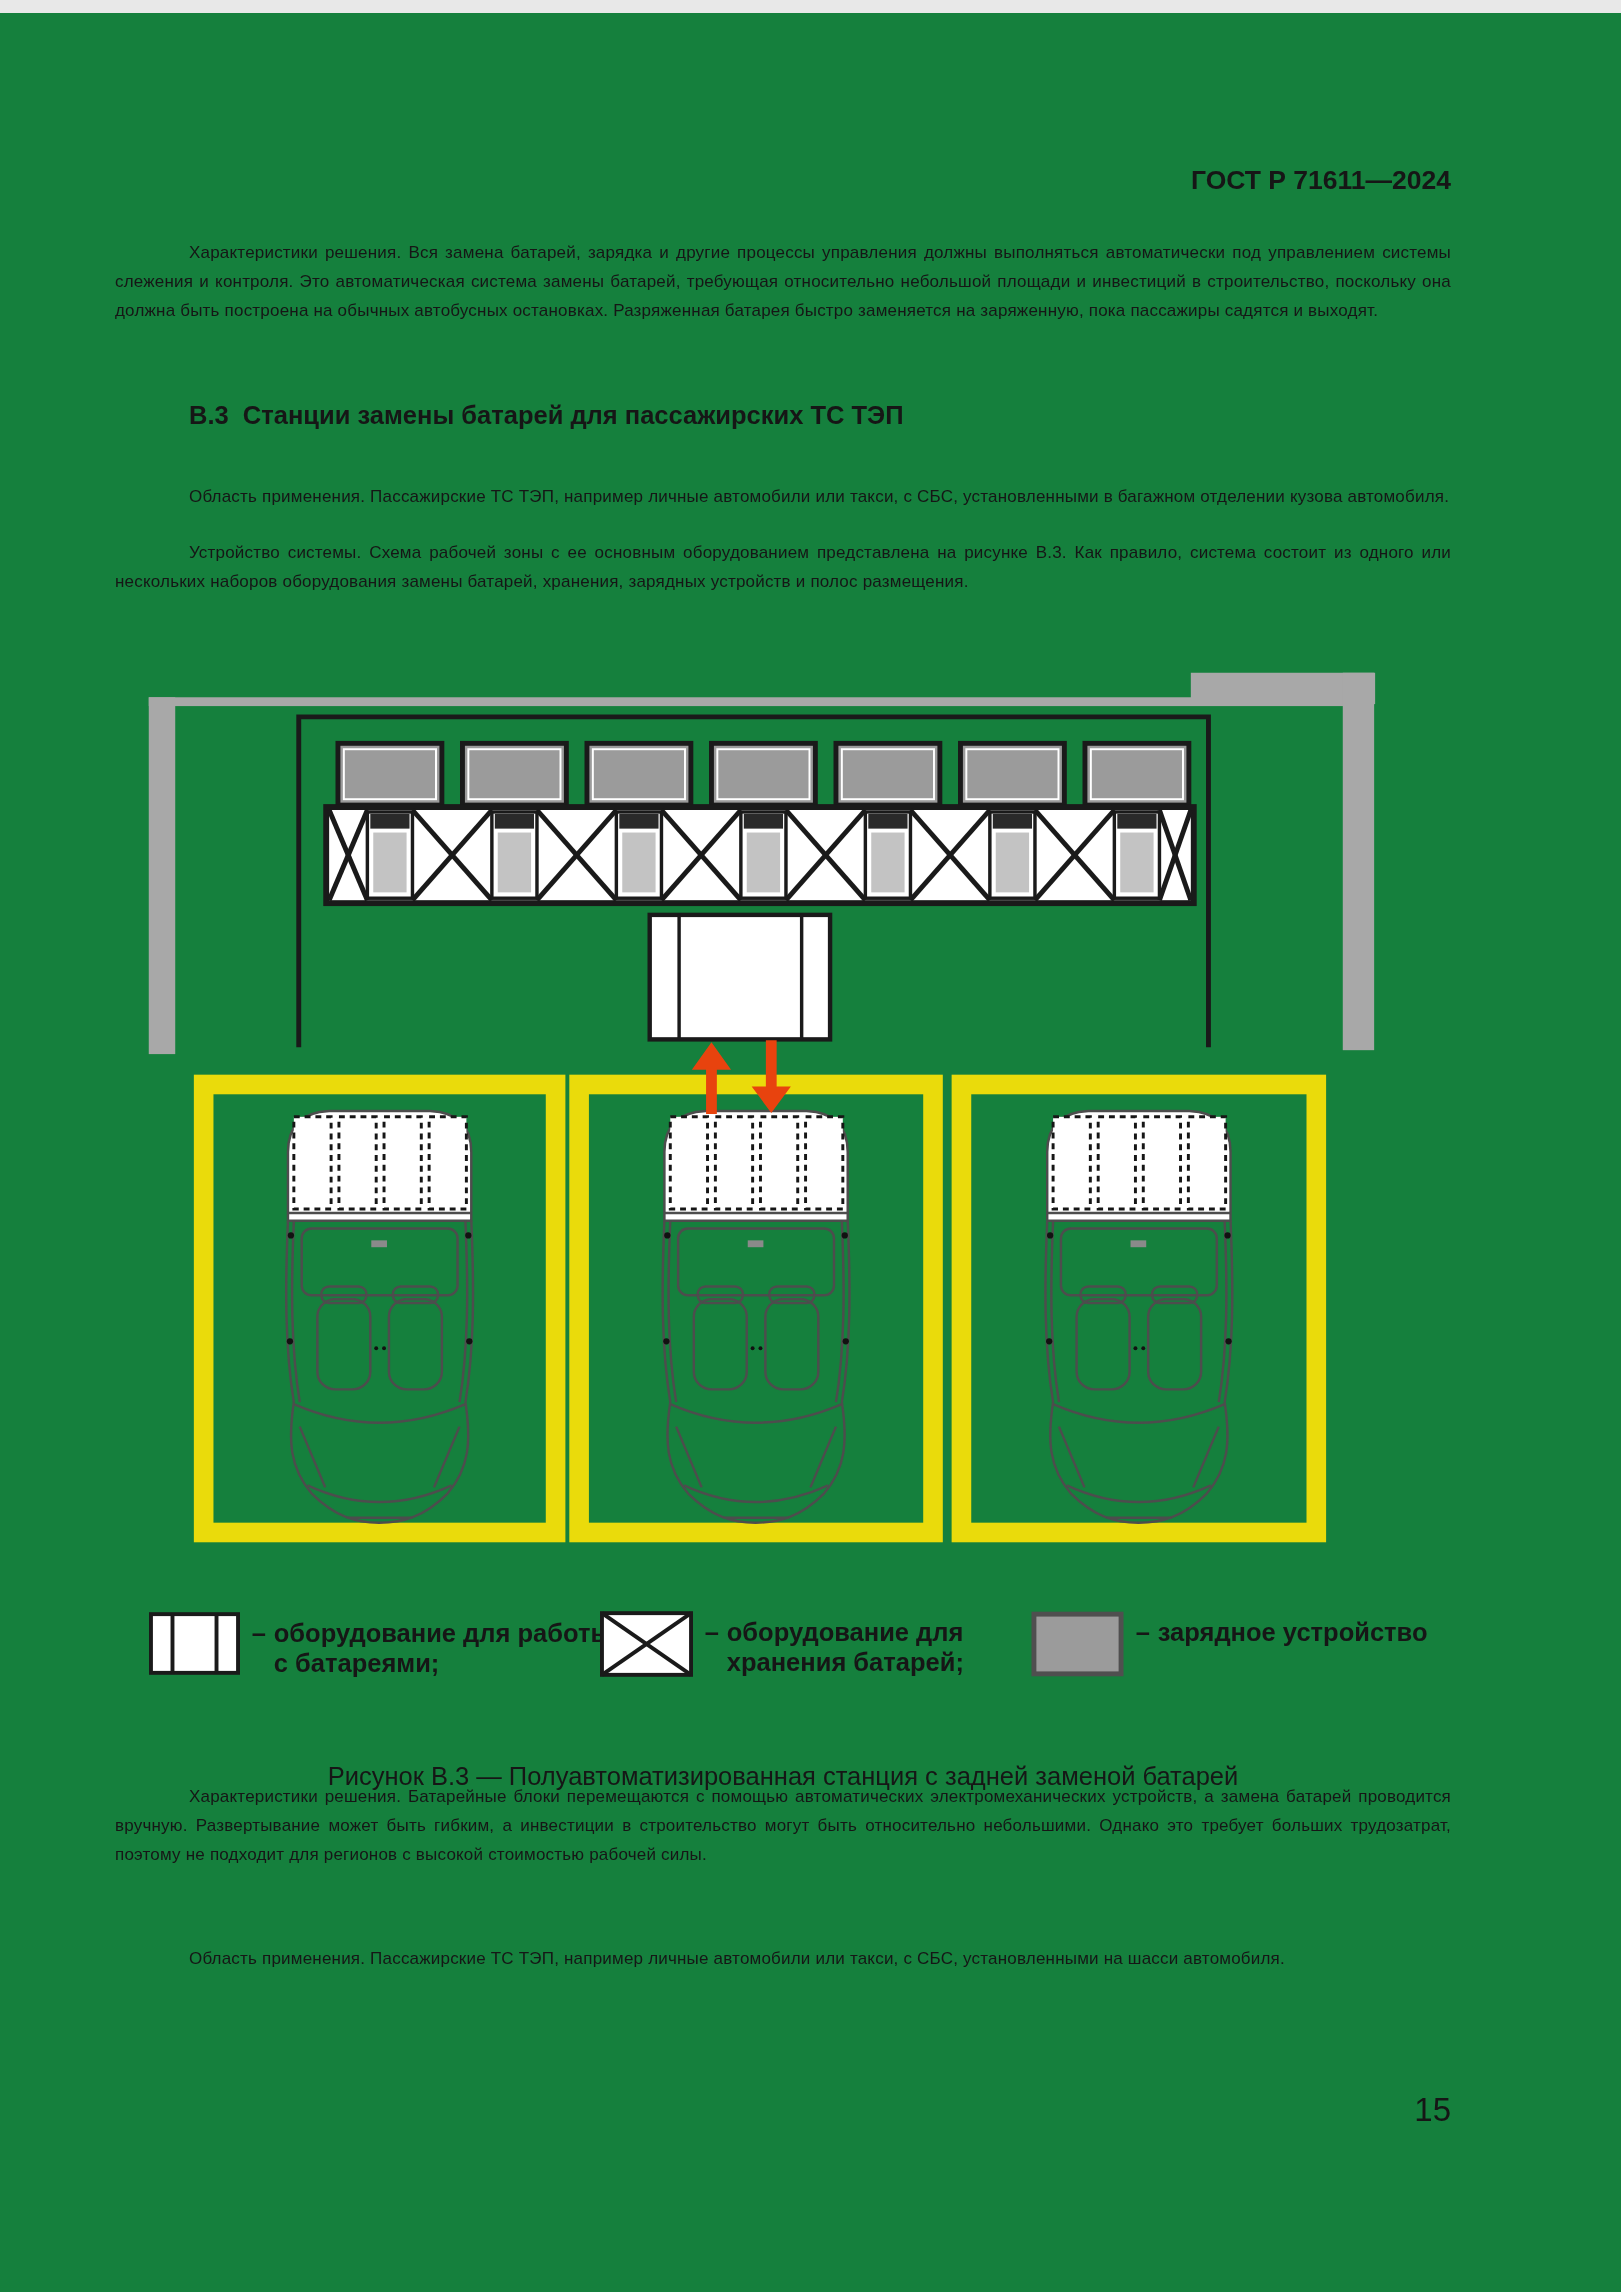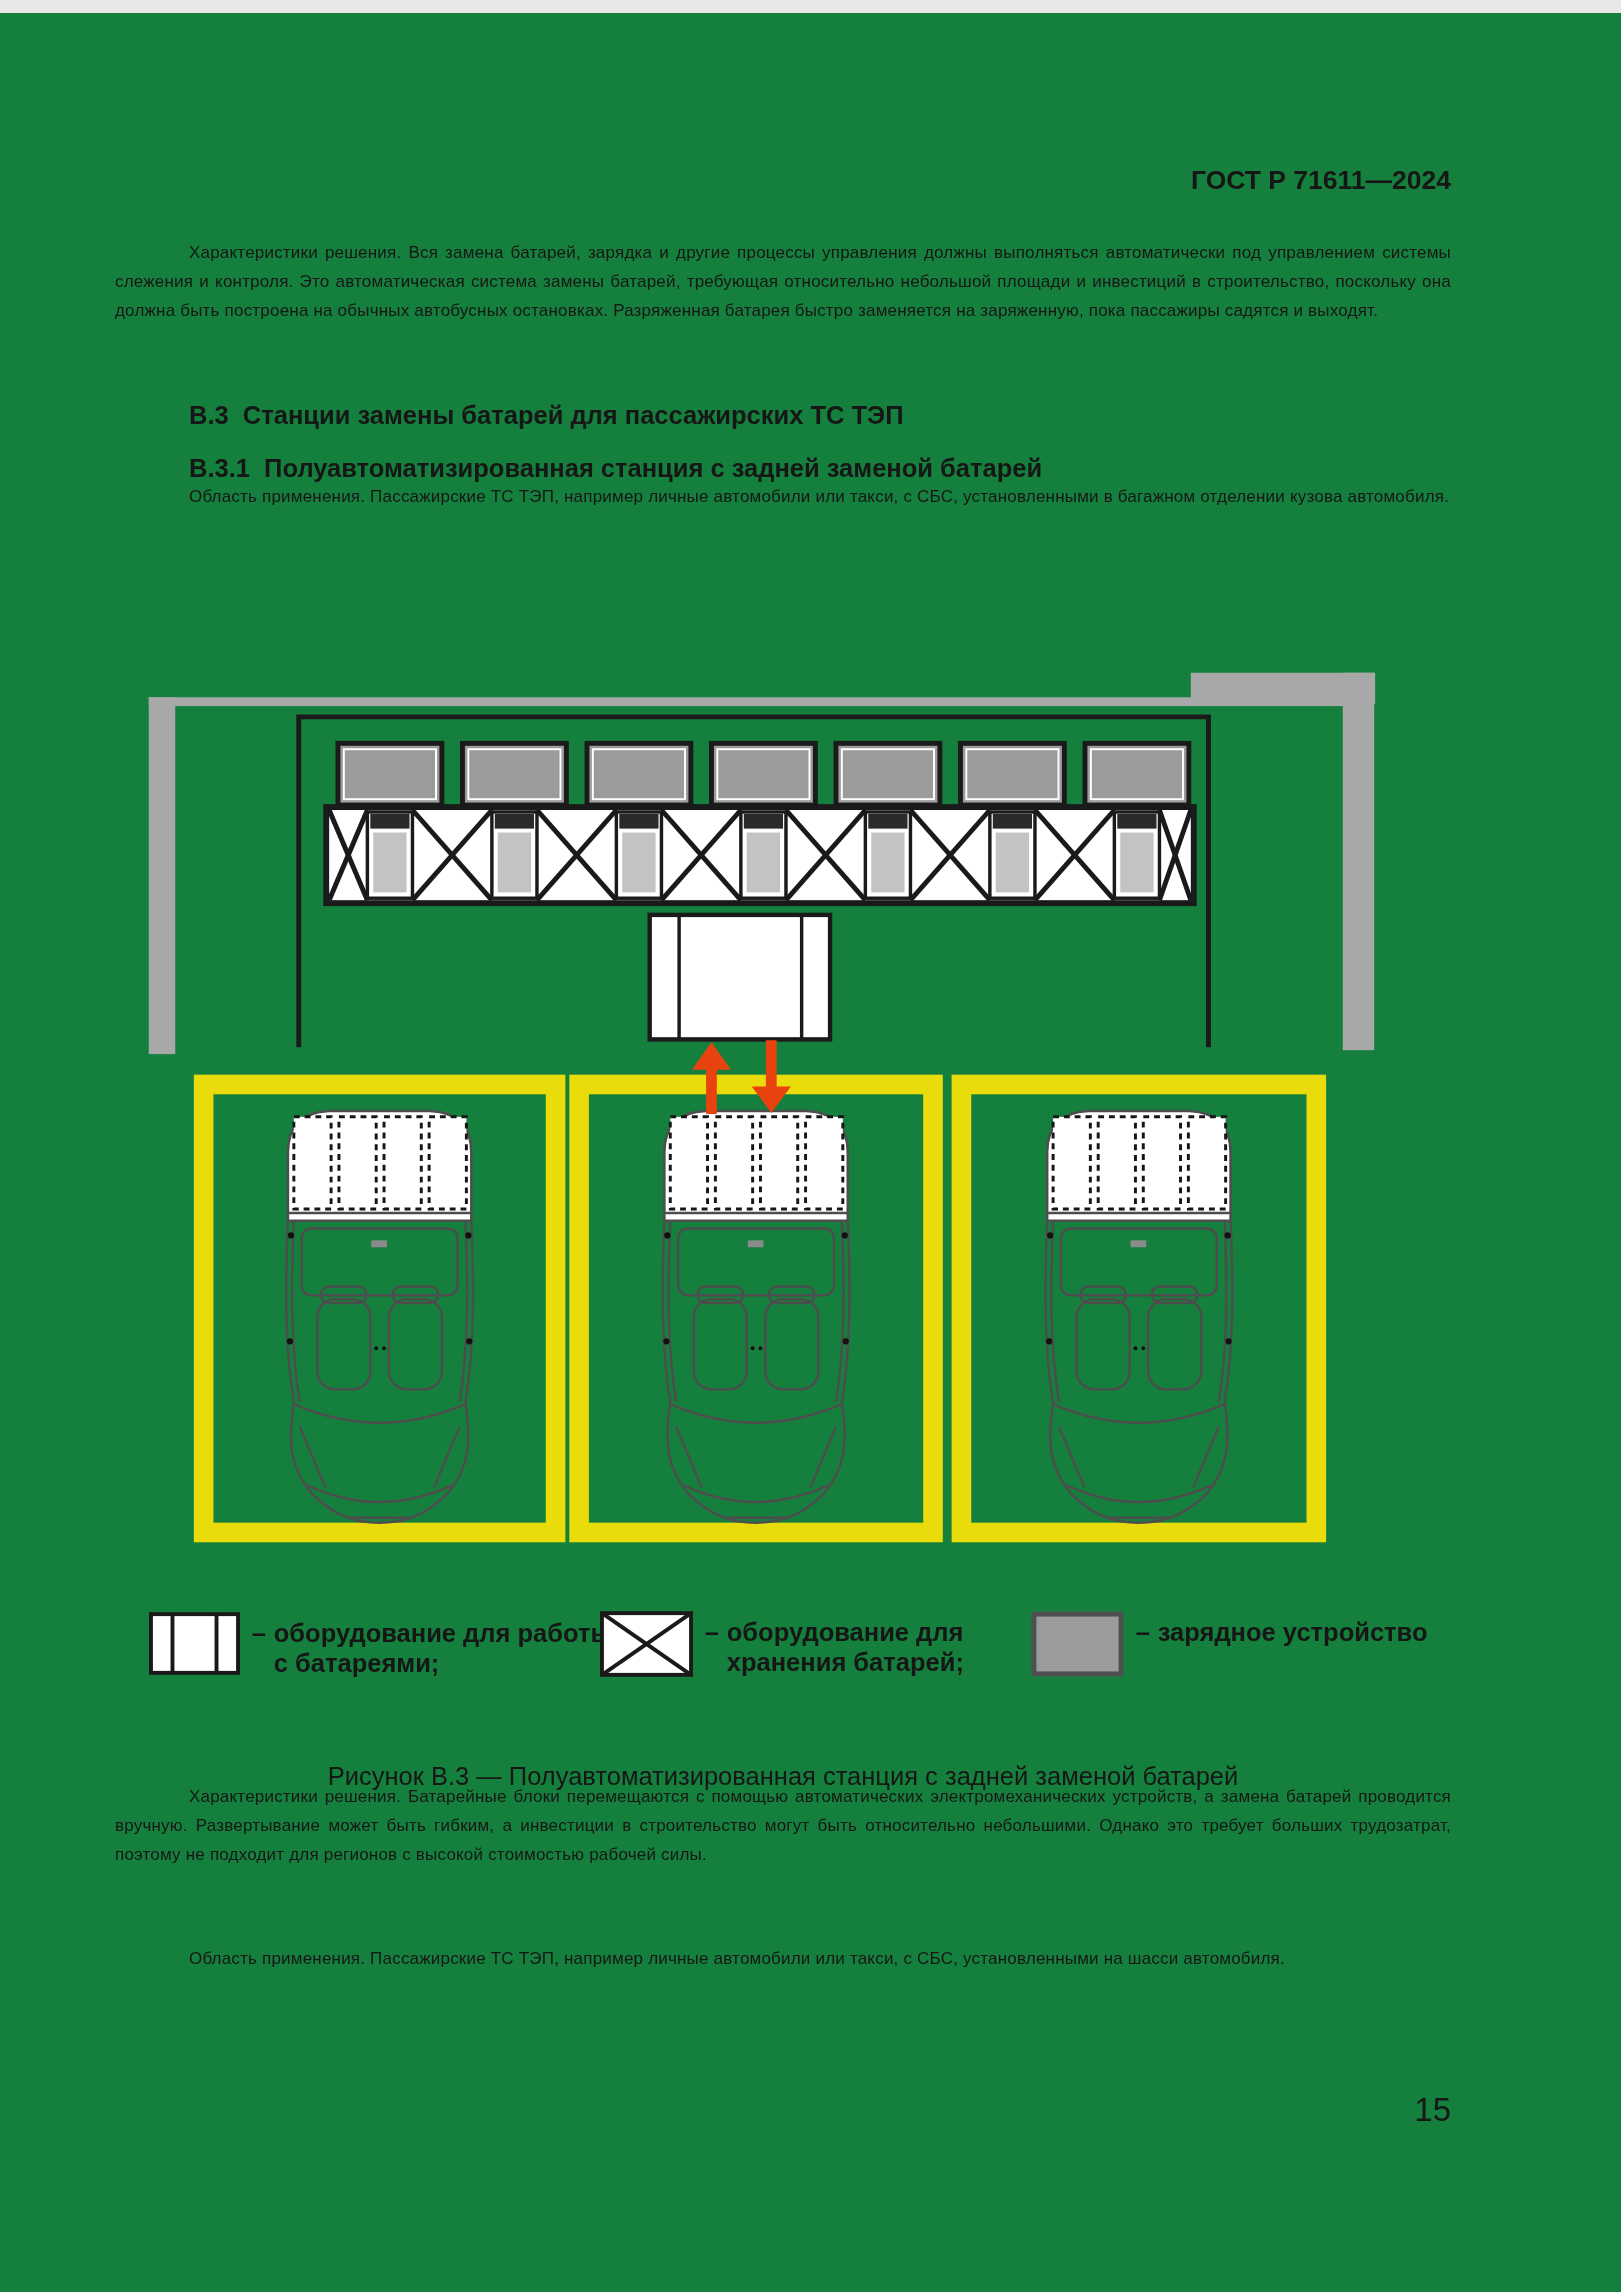--- a/index.html
+++ b/index.html
@@ -63,24 +63,24 @@
 <body>
 
 <div class="page">
 
   <div class="abs txtcol doc-header" style="top:153px">ГОСТ Р 71611—2024</div>
 
   <p class="abs txtcol body-p" style="top:225px">Характеристики решения. Вся замена батарей, зарядка и другие процессы управления должны выполняться автоматически под управлением системы слежения и контроля. Это автоматическая система замены батарей, требующая относительно небольшой площади и инвестиций в строительство, поскольку она должна быть построена на обычных автобусных остановках. Разряженная батарея быстро заменяется на заряженную, пока пассажиры садятся и выходят.</p>
 
   <div class="abs txtcol heading" style="top:388px">В.3  Станции замены батарей для пассажирских ТС ТЭП</div>
 
-  <div class="abs txtcol heading" style="top:441px">В.3.1  Полуавтоматизированная станция с задней заменой батарей</div>
 
   <p class="abs txtcol body-p" style="top:469px">Область применения. Пассажирские ТС ТЭП, например личные автомобили или такси, с СБС, установленными в багажном отделении кузова автомобиля.</p>
 
+  <p class="abs txtcol body-p" style="top:525px">Устройство системы. Схема рабочей зоны с ее основным оборудованием представлена на рисунке В.3. Как правило, система состоит из одного или нескольких наборов оборудования замены батарей, хранения, зарядных устройств и полос размещения.</p>
 
   <svg class="abs" style="left:137px; top:642px" width="1294" height="907" viewBox="0 0 1320 925">
     <defs>
       <g id="car-shape">
 
         <path class="carpart carfill" d="M10,120 L10,50 Q10,10 52,8 L155,8 Q197,10 197,50 L197,120 Z"></path>
         <rect class="pack" x="16" y="14" width="38" height="94"></rect>
         <rect class="pack" x="62" y="14" width="38" height="94"></rect>
         <rect class="pack" x="108" y="14" width="38" height="94"></rect>
         <rect class="pack" x="154" y="14" width="38" height="94"></rect>

